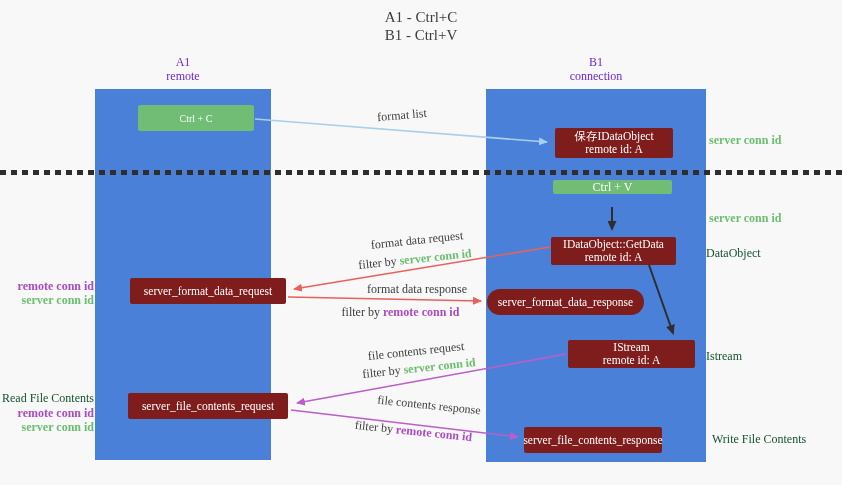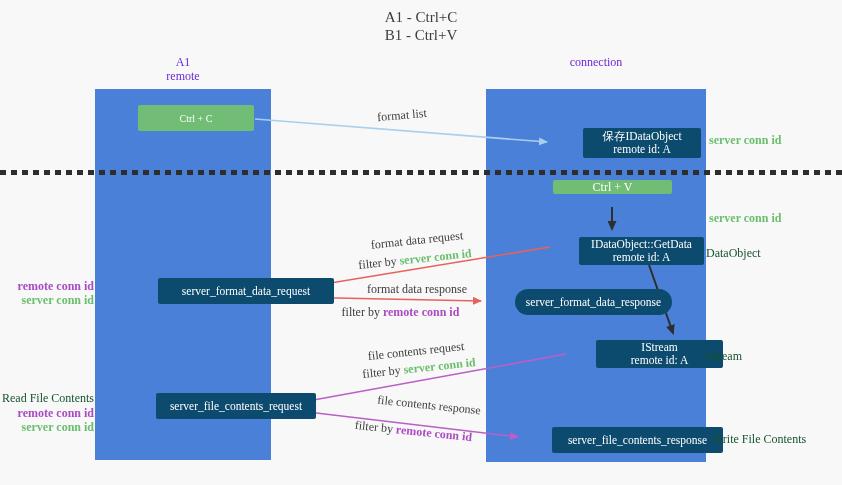--- a/index.html
+++ b/index.html
@@ -32,21 +32,21 @@
     z-index:3;
   }
   .arrows{position:absolute;left:0;top:0;z-index:2;}
   .node{
     position:absolute;z-index:4;
     display:flex;flex-direction:column;align-items:center;justify-content:center;
     color:#fff;font-size:11.5px;line-height:13px;text-align:center;
     border-radius:2px;
   }
   .green-node{background:#71bd75;}
-  .orange-node{background:#0c4a6e;margin-left:28px;}
+  .orange-node{background:#7f1d1d;}
   .lbl{
     position:absolute;z-index:5;
     font-size:12px;line-height:14px;color:#3d3d3d;
     text-align:center;white-space:nowrap;
   }
   .rot-n6{transform:rotate(-6deg);}
   .rot-n5{transform:rotate(-5deg);}
   .rot-p6{transform:rotate(6deg);}
   .side{
     position:absolute;z-index:5;
@@ -65,20 +65,21 @@
   <div class="title">
     <div>A1 - Ctrl+C</div>
     <div>B1 - Ctrl+V</div>
   </div>
 
   <div class="col-header" style="left:123px;top:55px;">
     <div>A1</div>
     <div>remote</div>
   </div>
   <div class="col-header" style="left:536px;top:55px;">
+    <div>B1</div>
     <div>connection</div>
   </div>
 
   <div class="lifeline" style="left:95px;top:89px;width:176px;height:371px;"></div>
   <div class="lifeline" style="left:486px;top:89px;width:220px;height:373px;"></div>
 
   <div class="dotted"></div>
 
   <svg class="arrows" width="842" height="485">
     <defs>
@@ -115,38 +116,38 @@
   <div class="node orange-node" style="left:555px;top:128px;width:118px;height:30px;">
     <div>保存IDataObject</div>
     <div>remote id: A</div>
   </div>
 
   <div class="node orange-node" style="left:551px;top:237px;width:125px;height:28px;">
     <div>IDataObject::GetData</div>
     <div>remote id: A</div>
   </div>
 
-  <div class="node orange-node" style="left:130px;top:278px;width:176px;height:26px;">
+  <div class="node orange-node" style="left:130px;top:278px;width:156px;height:26px;">
     <div>server_format_data_request</div>
   </div>
 
   <div class="node orange-node" style="left:487px;top:289px;width:157px;height:26px;border-radius:13px;">
     <div>server_format_data_response</div>
   </div>
 
   <div class="node orange-node" style="left:568px;top:340px;width:127px;height:28px;">
     <div>IStream</div>
     <div>remote id: A</div>
   </div>
 
   <div class="node orange-node" style="left:128px;top:393px;width:160px;height:26px;">
     <div>server_file_contents_request</div>
   </div>
 
-  <div class="node orange-node" style="left:524px;top:427px;width:171px;height:26px;">
+  <div class="node orange-node" style="left:524px;top:427px;width:138px;height:26px;">
     <div>server_file_contents_response</div>
   </div>
 
   <div class="lbl rot-n5" style="left:352px;top:108px;width:100px;">format list</div>
 
   <div class="lbl rot-n6" style="left:358px;top:233px;width:118px;">format data request</div>
 
   <div class="lbl rot-n6" style="left:346px;top:252px;width:138px;">
     <span>filter by</span>
     <span class="green-t">server conn id</span>

